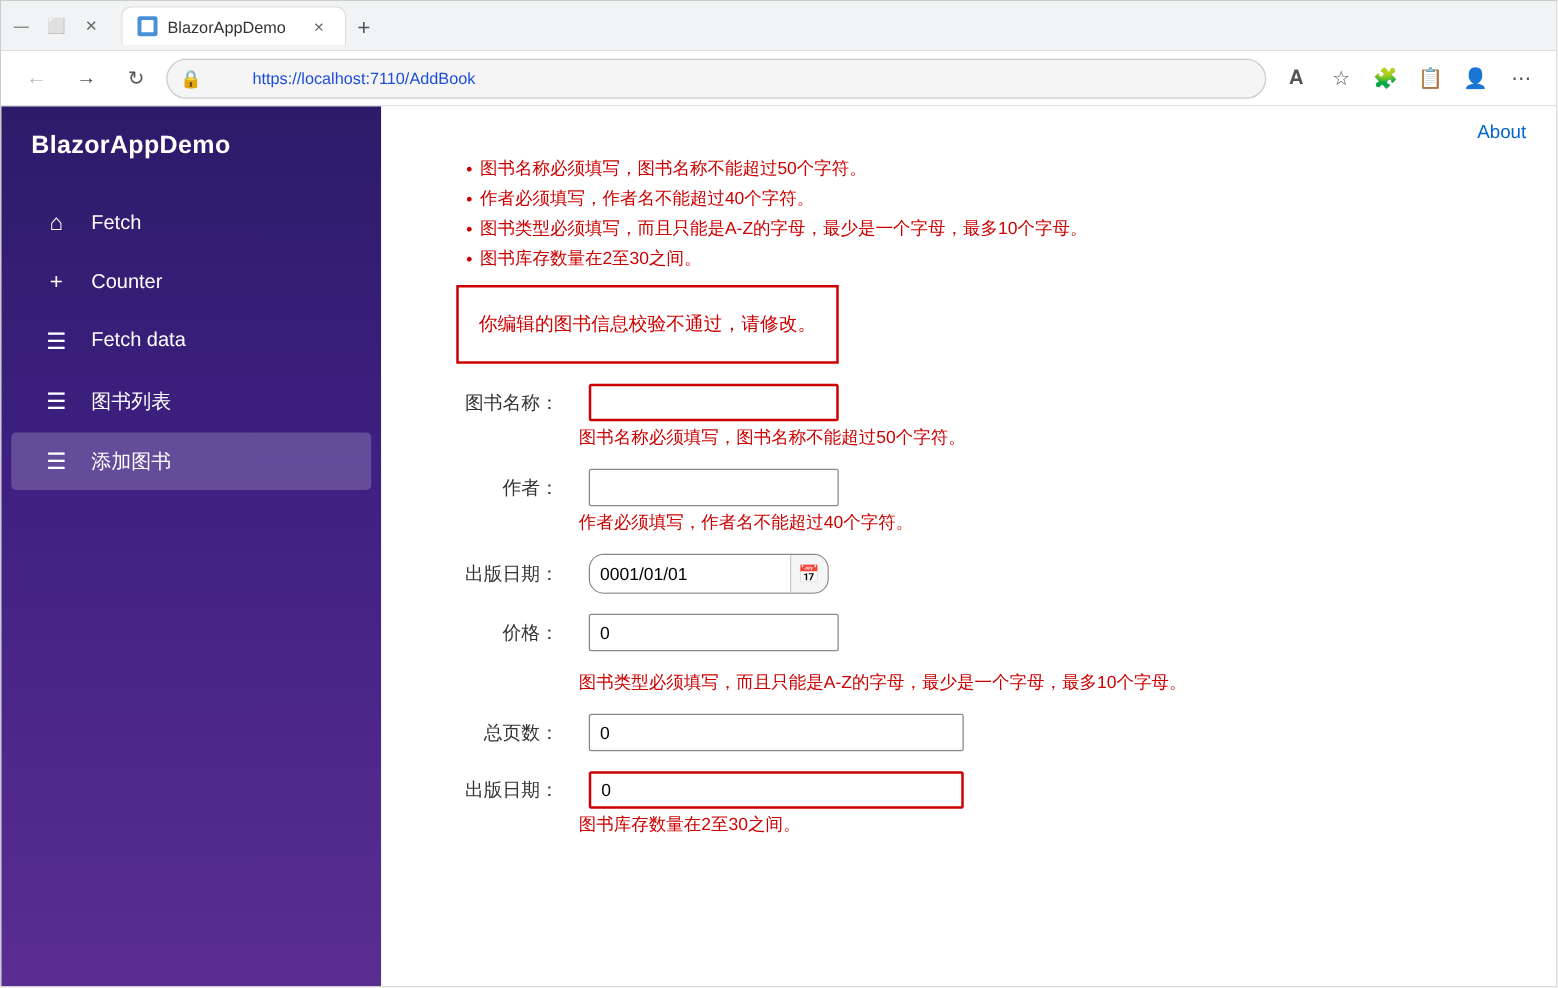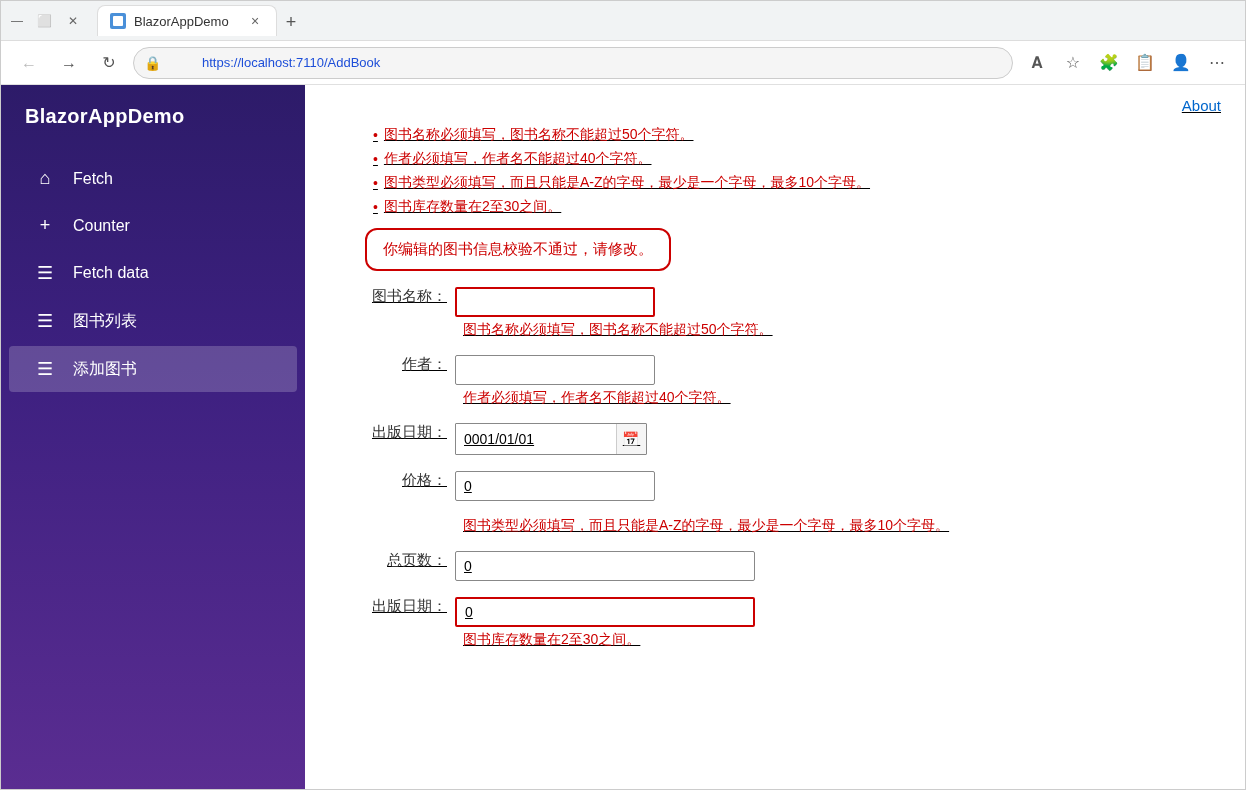--- a/index.html
+++ b/index.html
@@ -108,21 +108,20 @@
     }
     .nav-item.active { background: rgba(255,255,255,0.2); }
     .nav-icon { font-size: 18px; width: 24px; display: flex; align-items: center; justify-content: center; }
 
     
     .main-content {
       flex: 1;
       overflow-y: auto;
       background: #fff;
       position: relative;
-      text-decoration: underline;
     }
 
     
     .main-content::-webkit-scrollbar { width: 12px; }
     .main-content::-webkit-scrollbar-track { background: #f0f0f0; }
     .main-content::-webkit-scrollbar-thumb { background: #c0c0c0; border-radius: 6px; }
 
     .page-header {
       display: flex;
       justify-content: flex-end;
@@ -144,34 +143,35 @@
       margin-bottom: 6px;
       display: flex;
       align-items: flex-start;
       gap: 6px;
     }
     .validation-item::before { content: '•'; flex-shrink: 0; margin-top: 1px; }
 
     
     .form-alert {
       border: 2px solid #cc0000;
-      border-radius: 12px;
-      padding: 10px 16px;
+      border-radius: 0;
+      padding: 20px 16px;
       display: inline-block;
       margin-bottom: 16px;
       color: #cc0000;
       font-size: 15px;
     }
 
     
     .form-group { margin-bottom: 16px; }
     .form-row {
       display: flex;
-      align-items: flex-start;
+      align-items: center;
       margin-bottom: 4px;
+      gap: 16px;
     }
     .form-label {
       width: 90px;
       font-size: 15px;
       color: #333;
       flex-shrink: 0;
       text-align: right;
       padding-right: 8px;
     }
     .form-input {
@@ -190,21 +190,21 @@
       font-size: 14px;
       margin-left: 98px;
       margin-bottom: 4px;
     }
 
     
     .date-input-wrapper {
       display: flex;
       align-items: center;
       border: 1px solid #888;
-      border-radius: 1px;
+      border-radius: 12px;
       overflow: hidden;
     }
     .date-input-wrapper input {
       border: none;
       padding: 4px 8px;
       font-size: 14px;
       height: 30px;
       width: 160px;
       outline: none;
     }

